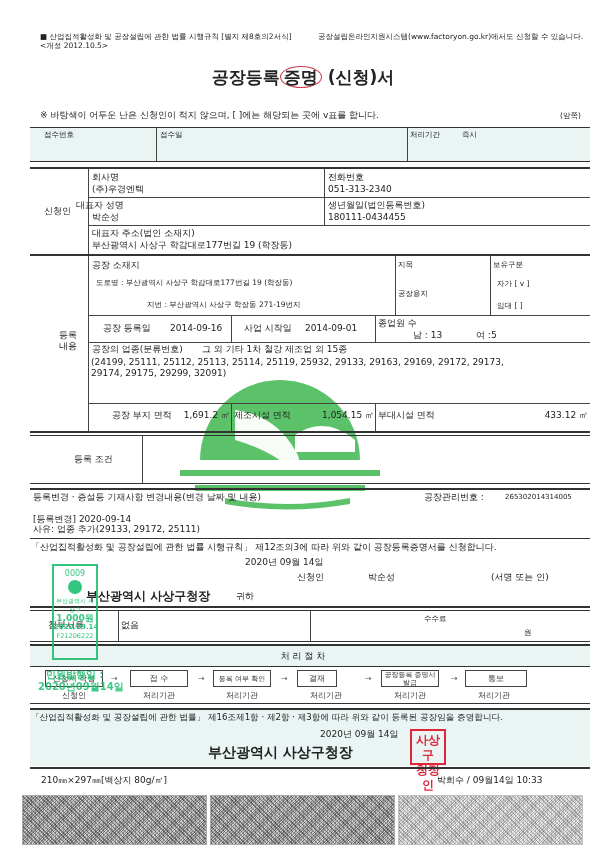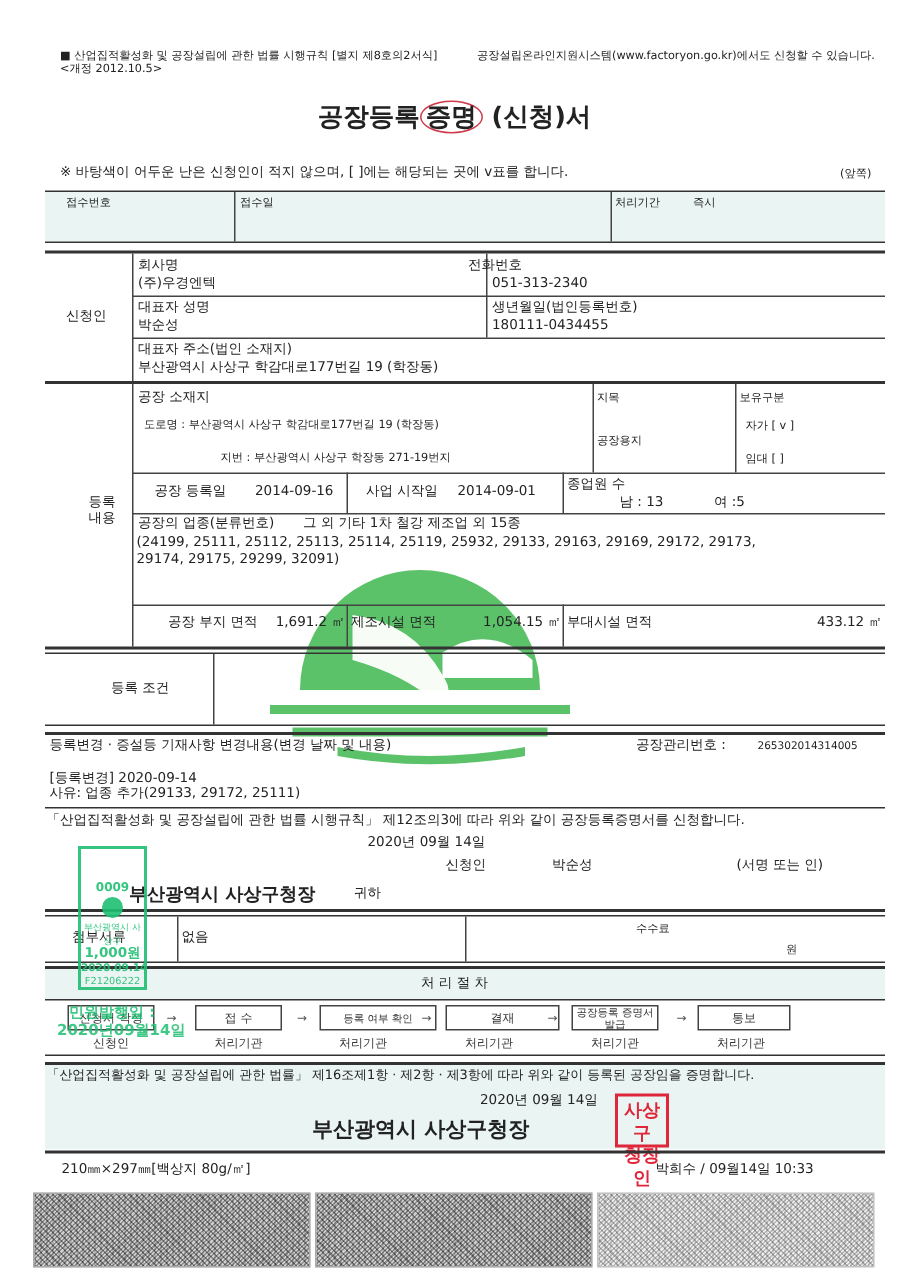--- a/index.html
+++ b/index.html
@@ -48,23 +48,23 @@
 <div class="hr" style="top:167px;height:2px;"></div>
 <div class="vline" style="left:88px;top:169px;height:85px;"></div>
 <div class="vline" style="left:324px;top:169px;height:56px;"></div>
 <div class="hline" style="left:88px;top:197px;width:502px;"></div>
 <div class="hline" style="left:88px;top:225px;width:502px;"></div>
 <div class="hr" style="top:254px;height:2px;"></div>
 
 <div class="abs t-norm" style="left:44px;top:206px;">신청인</div>
 <div class="abs t-norm" style="left:92px;top:172px;">회사명</div>
 <div class="abs t-norm" style="left:92px;top:184px;">(주)우경엔텍</div>
-<div class="abs t-norm" style="left:312px;top:172px;">전화번호</div>
+<div class="abs t-norm" style="left:328px;top:172px;">전화번호</div>
 <div class="abs t-norm" style="left:328px;top:184px;">051-313-2340</div>
-<div class="abs t-norm" style="left:92px;top:200px;">대표자 성명</div>
+<div class="abs t-norm" style="left:76px;top:200px;">대표자 성명</div>
 <div class="abs t-norm" style="left:92px;top:212px;">박순성</div>
 <div class="abs t-norm" style="left:328px;top:200px;">생년월일(법인등록번호)</div>
 <div class="abs t-norm" style="left:328px;top:212px;">180111-0434455</div>
 <div class="abs t-norm" style="left:92px;top:228px;">대표자 주소(법인 소재지)</div>
 <div class="abs t-norm" style="left:92px;top:240px;">부산광역시 사상구 학감대로177번길 19 (학장동)</div>
 
 <svg class="abs" style="left:175px;top:320px;" width="210" height="200" viewBox="0 0 210 200">
   <path d="M25,140 A80,80 0 1,1 185,140 Z" fill="#5cc26a"></path>
   <path d="M80,50 Q105,20 135,45 Q110,42 80,50 Z" fill="#fff"></path>
   <path d="M60,90 Q100,95 120,130 Q130,145 115,148 Q95,130 60,120 Z" fill="#fff" opacity="0.95"></path>
@@ -151,24 +151,24 @@
 <div class="abs shade" style="left:30px;top:646px;width:560px;height:20px;"></div>
 <div class="abs t-norm" style="left:0;top:651px;width:606px;text-align:center;">처 리 절 차</div>
 <div class="hr" style="top:666px;height:1px;"></div>
 
 <div class="proc-box" style="left:45px;width:58px;">신청서 작성</div>
 <div class="proc-sub" style="left:45px;width:58px;">신청인</div>
 <div class="arrow" style="left:111px;">→</div>
 <div class="proc-box" style="left:130px;width:58px;">접 수</div>
 <div class="proc-sub" style="left:130px;width:58px;">처리기관</div>
 <div class="arrow" style="left:198px;">→</div>
-<div class="proc-box" style="left:213px;width:78px;font-size:7px;">등록 여부 확인</div>
+<div class="proc-box" style="left:213px;width:58px;font-size:7px;">등록 여부 확인</div>
 <div class="proc-sub" style="left:213px;width:58px;">처리기관</div>
 <div class="arrow" style="left:281px;">→</div>
-<div class="proc-box" style="left:297px;width:76px;">결재</div>
+<div class="proc-box" style="left:297px;width:40px;">결재</div>
 <div class="proc-sub" style="left:297px;width:58px;">처리기관</div>
 <div class="arrow" style="left:365px;">→</div>
 <div class="proc-box" style="left:381px;width:58px;font-size:7px;">공장등록 증명서발급</div>
 <div class="proc-sub" style="left:381px;width:58px;">처리기관</div>
 <div class="arrow" style="left:451px;">→</div>
 <div class="proc-box" style="left:465px;width:62px;">통보</div>
 <div class="proc-sub" style="left:465px;width:58px;">처리기관</div>
 
 <div class="hr" style="top:703px;height:1px;"></div>
 <div class="hr" style="top:708px;height:2px;"></div>
@@ -177,21 +177,21 @@
 <div class="abs t-norm" style="left:31px;top:712px;white-space:nowrap;font-size:8.6px;">「산업집적활성화 및 공장설립에 관한 법률」 제16조제1항 · 제2항 · 제3항에 따라 위와 같이 등록된 공장임을 증명합니다.</div>
 <div class="abs t-norm" style="left:320px;top:729px;">2020년 09월 14일</div>
 <div class="abs" style="left:208px;top:744px;font-size:14px;font-weight:bold;">부산광역시 사상구청장</div>
 <div class="abs" style="left:410px;top:729px;width:36px;height:36px;border:2px solid #e0263a;color:#e0263a;font-size:12px;font-weight:bold;line-height:15px;text-align:center;padding-top:2px;">
   <div>사상구</div>
   <div>청장인</div>
 </div>
 <div class="hr" style="top:767px;height:2px;"></div>
 
 <div class="abs" style="left:52px;top:564px;width:46px;height:96px;border:2px solid #1fbf73;color:#1fbf73;font-size:7px;line-height:9px;text-align:center;opacity:0.9;">
-  <div style="font-weight:bold;font-size:8px;margin-top:21px;">0009</div>
+  <div style="font-weight:normal;font-size:8px;margin-top:3px;">0009</div>
   <div style="width:14px;height:14px;border-radius:50%;background:#1fbf73;margin:2px auto;"></div>
   <div style="font-size:6px;">부산광역시 사상구</div>
   <div style="font-weight:bold;font-size:9px;">1,000원</div>
   <div style="font-weight:bold;">2020.09.14</div>
   <div style="font-size:6.5px;">F21206222</div>
 </div>
 <div class="abs" style="left:46px;top:668px;color:#1fbf73;font-size:10px;font-weight:bold;opacity:0.85;">민원발행일 :</div>
 <div class="abs" style="left:38px;top:680px;color:#1fbf73;font-size:10px;font-weight:bold;opacity:0.85;">2020년09월14일</div>
 
 <div class="abs t-norm" style="left:41px;top:775px;">210㎜×297㎜[백상지 80g/㎡]</div>

